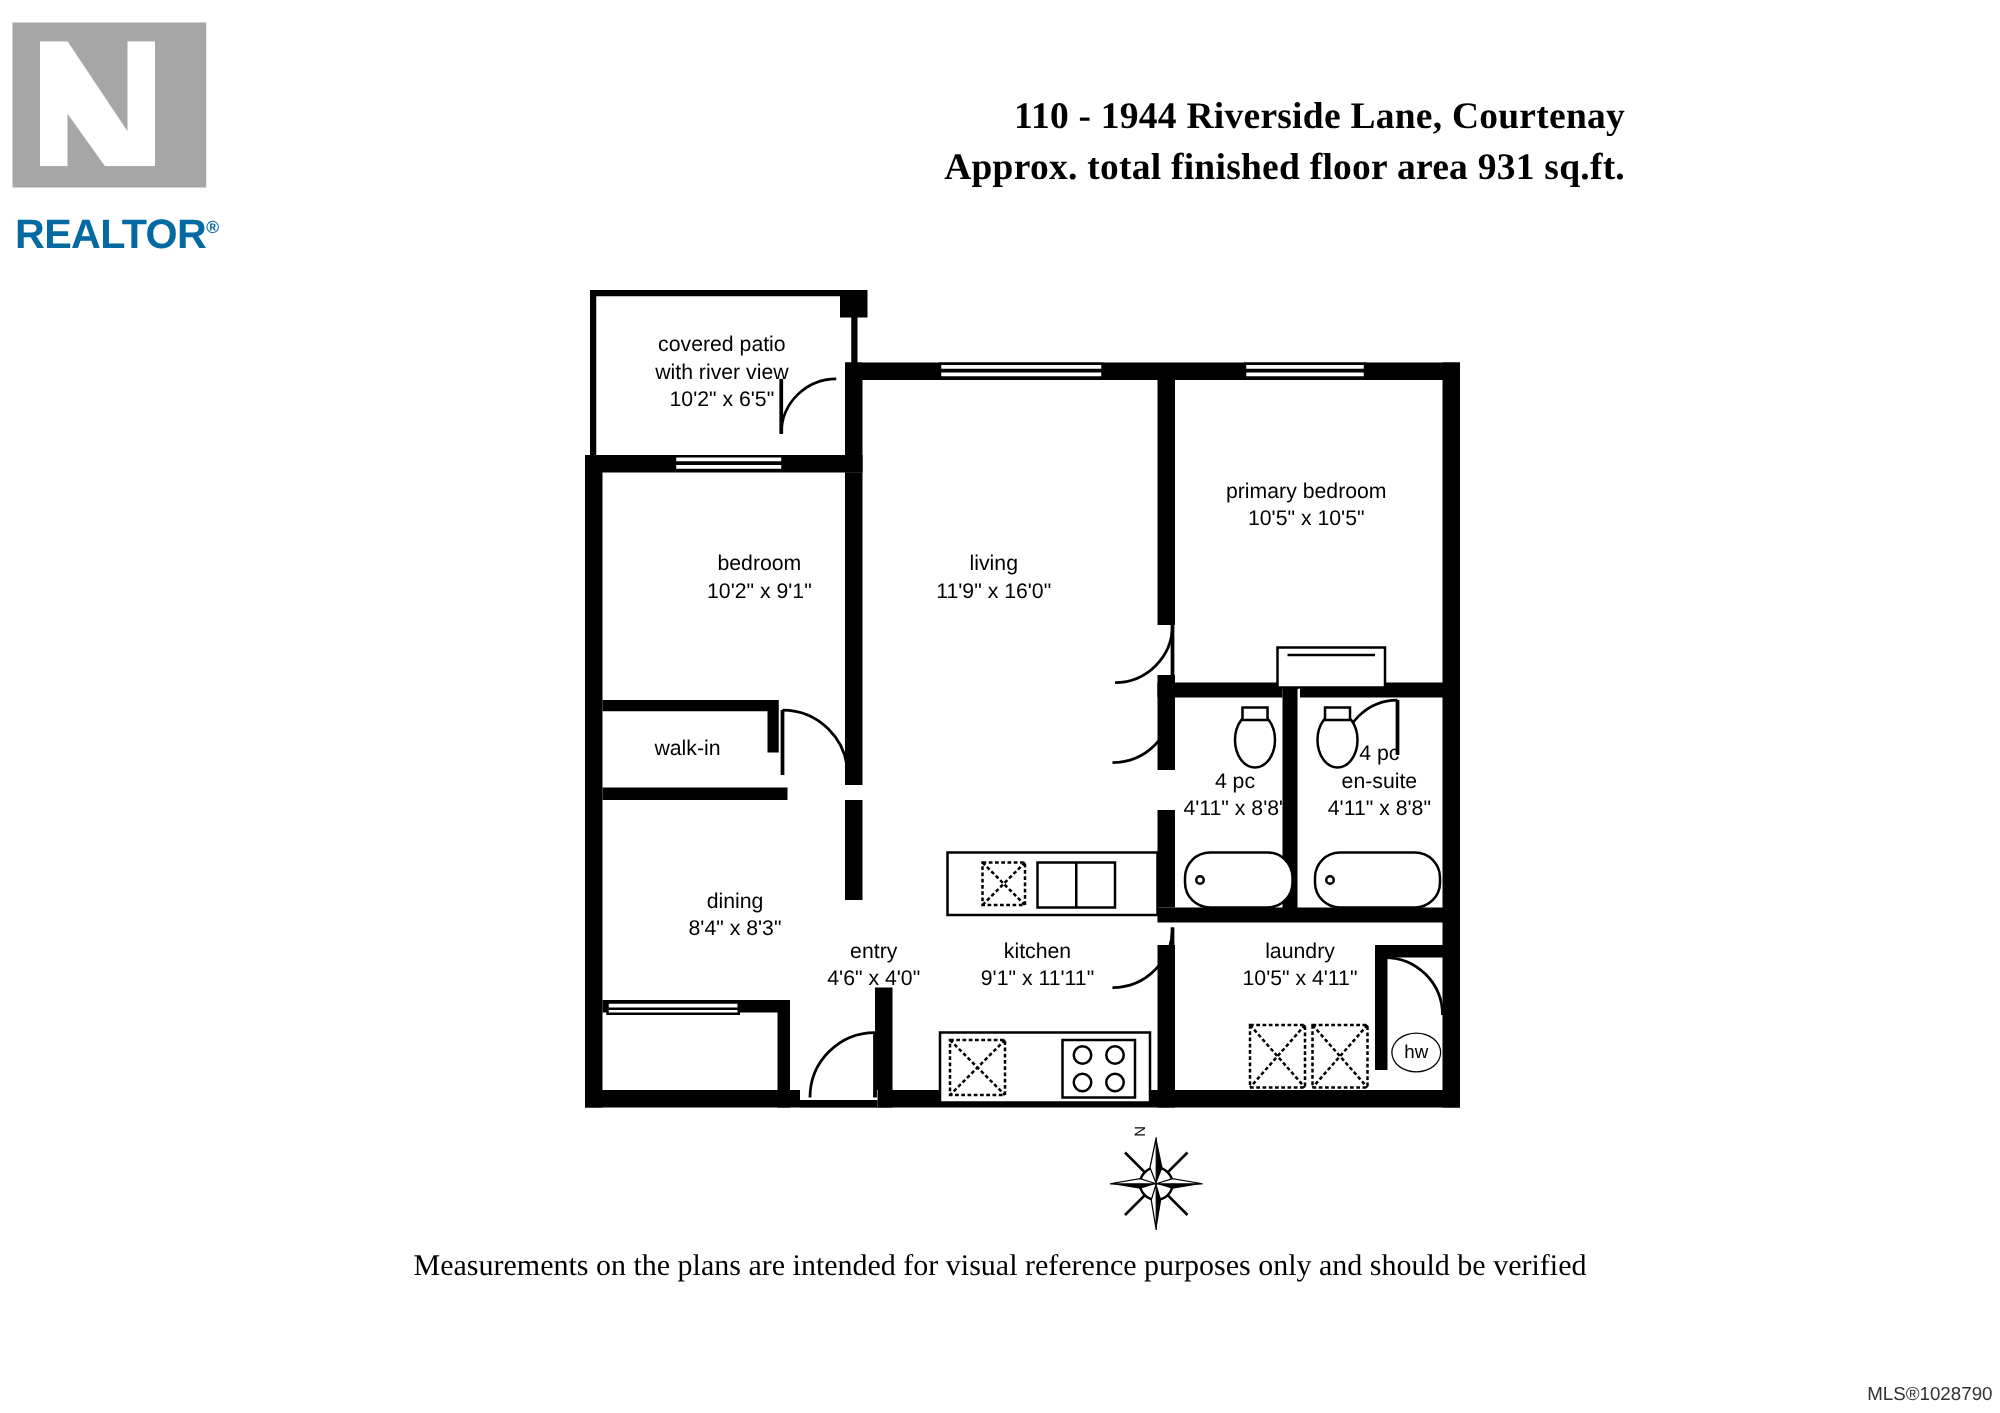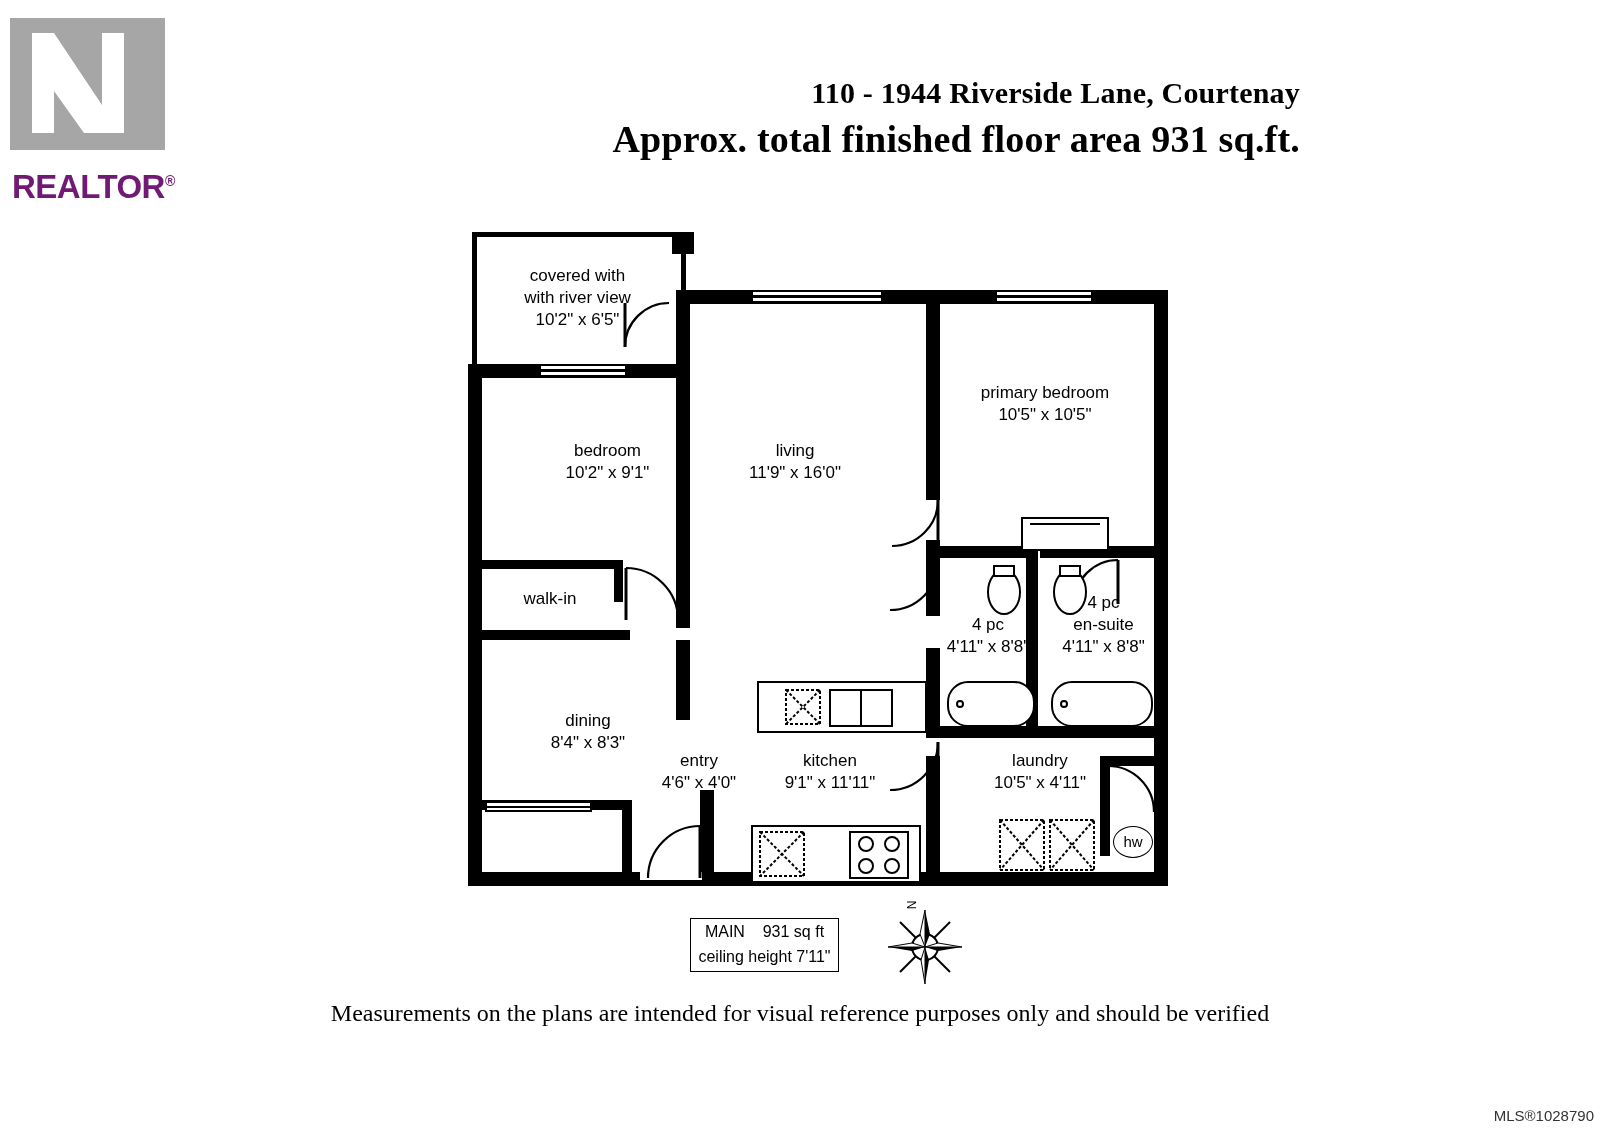--- a/index.html
+++ b/index.html
@@ -39,42 +39,42 @@
     height: 100px;
   }
   #realtor-logo .wordmark {
     position: absolute;
     left: 2px;
     top: 150px;
     font-family: "Liberation Sans", sans-serif;
     font-size: 33px;
     font-weight: bold;
     letter-spacing: -0.5px;
-    color: #701a75;
+    color: #0369a1;
   }
   #realtor-logo .wordmark sup {
     font-size: 14px;
     vertical-align: super;
   }
   
   #title-block {
     position: absolute;
     left: 300px;
     top: 76px;
     width: 1000px;
     text-align: right;
     font-family: "Liberation Serif", serif;
   }
   #title-block .line1 {
     font-size: 30px;
     font-weight: bold;
     letter-spacing: 0.2px;
   }
   #title-block .line2 {
-    font-size: 38px;
+    font-size: 30px;
     font-weight: bold;
     margin-top: 7px;
     letter-spacing: 0.2px;
   }
   
   #disclaimer {
     position: absolute;
     left: 0;
     top: 1000px;
     width: 1600px;
@@ -300,21 +300,21 @@
       <line x1="1000" y1="820" x2="1044" y2="870" stroke-dasharray="3,2"></line>
       <line x1="1044" y1="820" x2="1000" y2="870" stroke-dasharray="3,2"></line>
       <rect x="1050" y="820" width="44" height="50" fill="#ffffff" stroke-dasharray="3,2"></rect>
       <line x1="1050" y1="820" x2="1094" y2="870" stroke-dasharray="3,2"></line>
       <line x1="1094" y1="820" x2="1050" y2="870" stroke-dasharray="3,2"></line>
     </g>
   </svg>
 
   
   <div class="room-label" style="left:470px; top:265px; width:215px;">
-    <span class="name">covered with</span>
+    <span class="name">covered patio</span>
     <span class="name">with river view</span>
     <span class="dims">10'2" x 6'5"</span>
   </div>
 
   <div class="room-label" style="left:468px; top:440px; width:215px;padding-left:32px;">
     <span class="name">bedroom</span>
     <span class="dims">10'2" x 9'1"</span>
   </div>
 
   <div class="room-label" style="left:700px; top:440px; width:190px;">
@@ -358,28 +358,20 @@
   </div>
 
   <div class="room-label" style="left:950px; top:750px; width:180px;">
     <span class="name">laundry</span>
     <span class="dims">10'5" x 4'11"</span>
   </div>
 
   <div id="hw-label">hw</div>
 
   
-  <div id="main-box">
-    <div class="row1">
-      <span>MAIN</span>
-      &nbsp;&nbsp;
-      <span>931 sq ft</span>
-    </div>
-    <div>ceiling height 7'11"</div>
-  </div>
 
   
   <div id="compass">
     <span class="n-label">N</span>
     <svg width="90" height="90" viewBox="0 0 90 90">
       <circle cx="45" cy="47" r="13" fill="none" stroke="#000" stroke-width="2"></circle>
       <path d="M45,47 L45,10 L50,34 Z" fill="#000"></path>
       <path d="M45,47 L45,10 L40,34 Z" fill="#fff" stroke="#000" stroke-width="1"></path>
       <path d="M45,47 L45,84 L49,60 Z" fill="#000"></path>
       <path d="M45,47 L45,84 L41,60 Z" fill="#fff" stroke="#000" stroke-width="1"></path>

